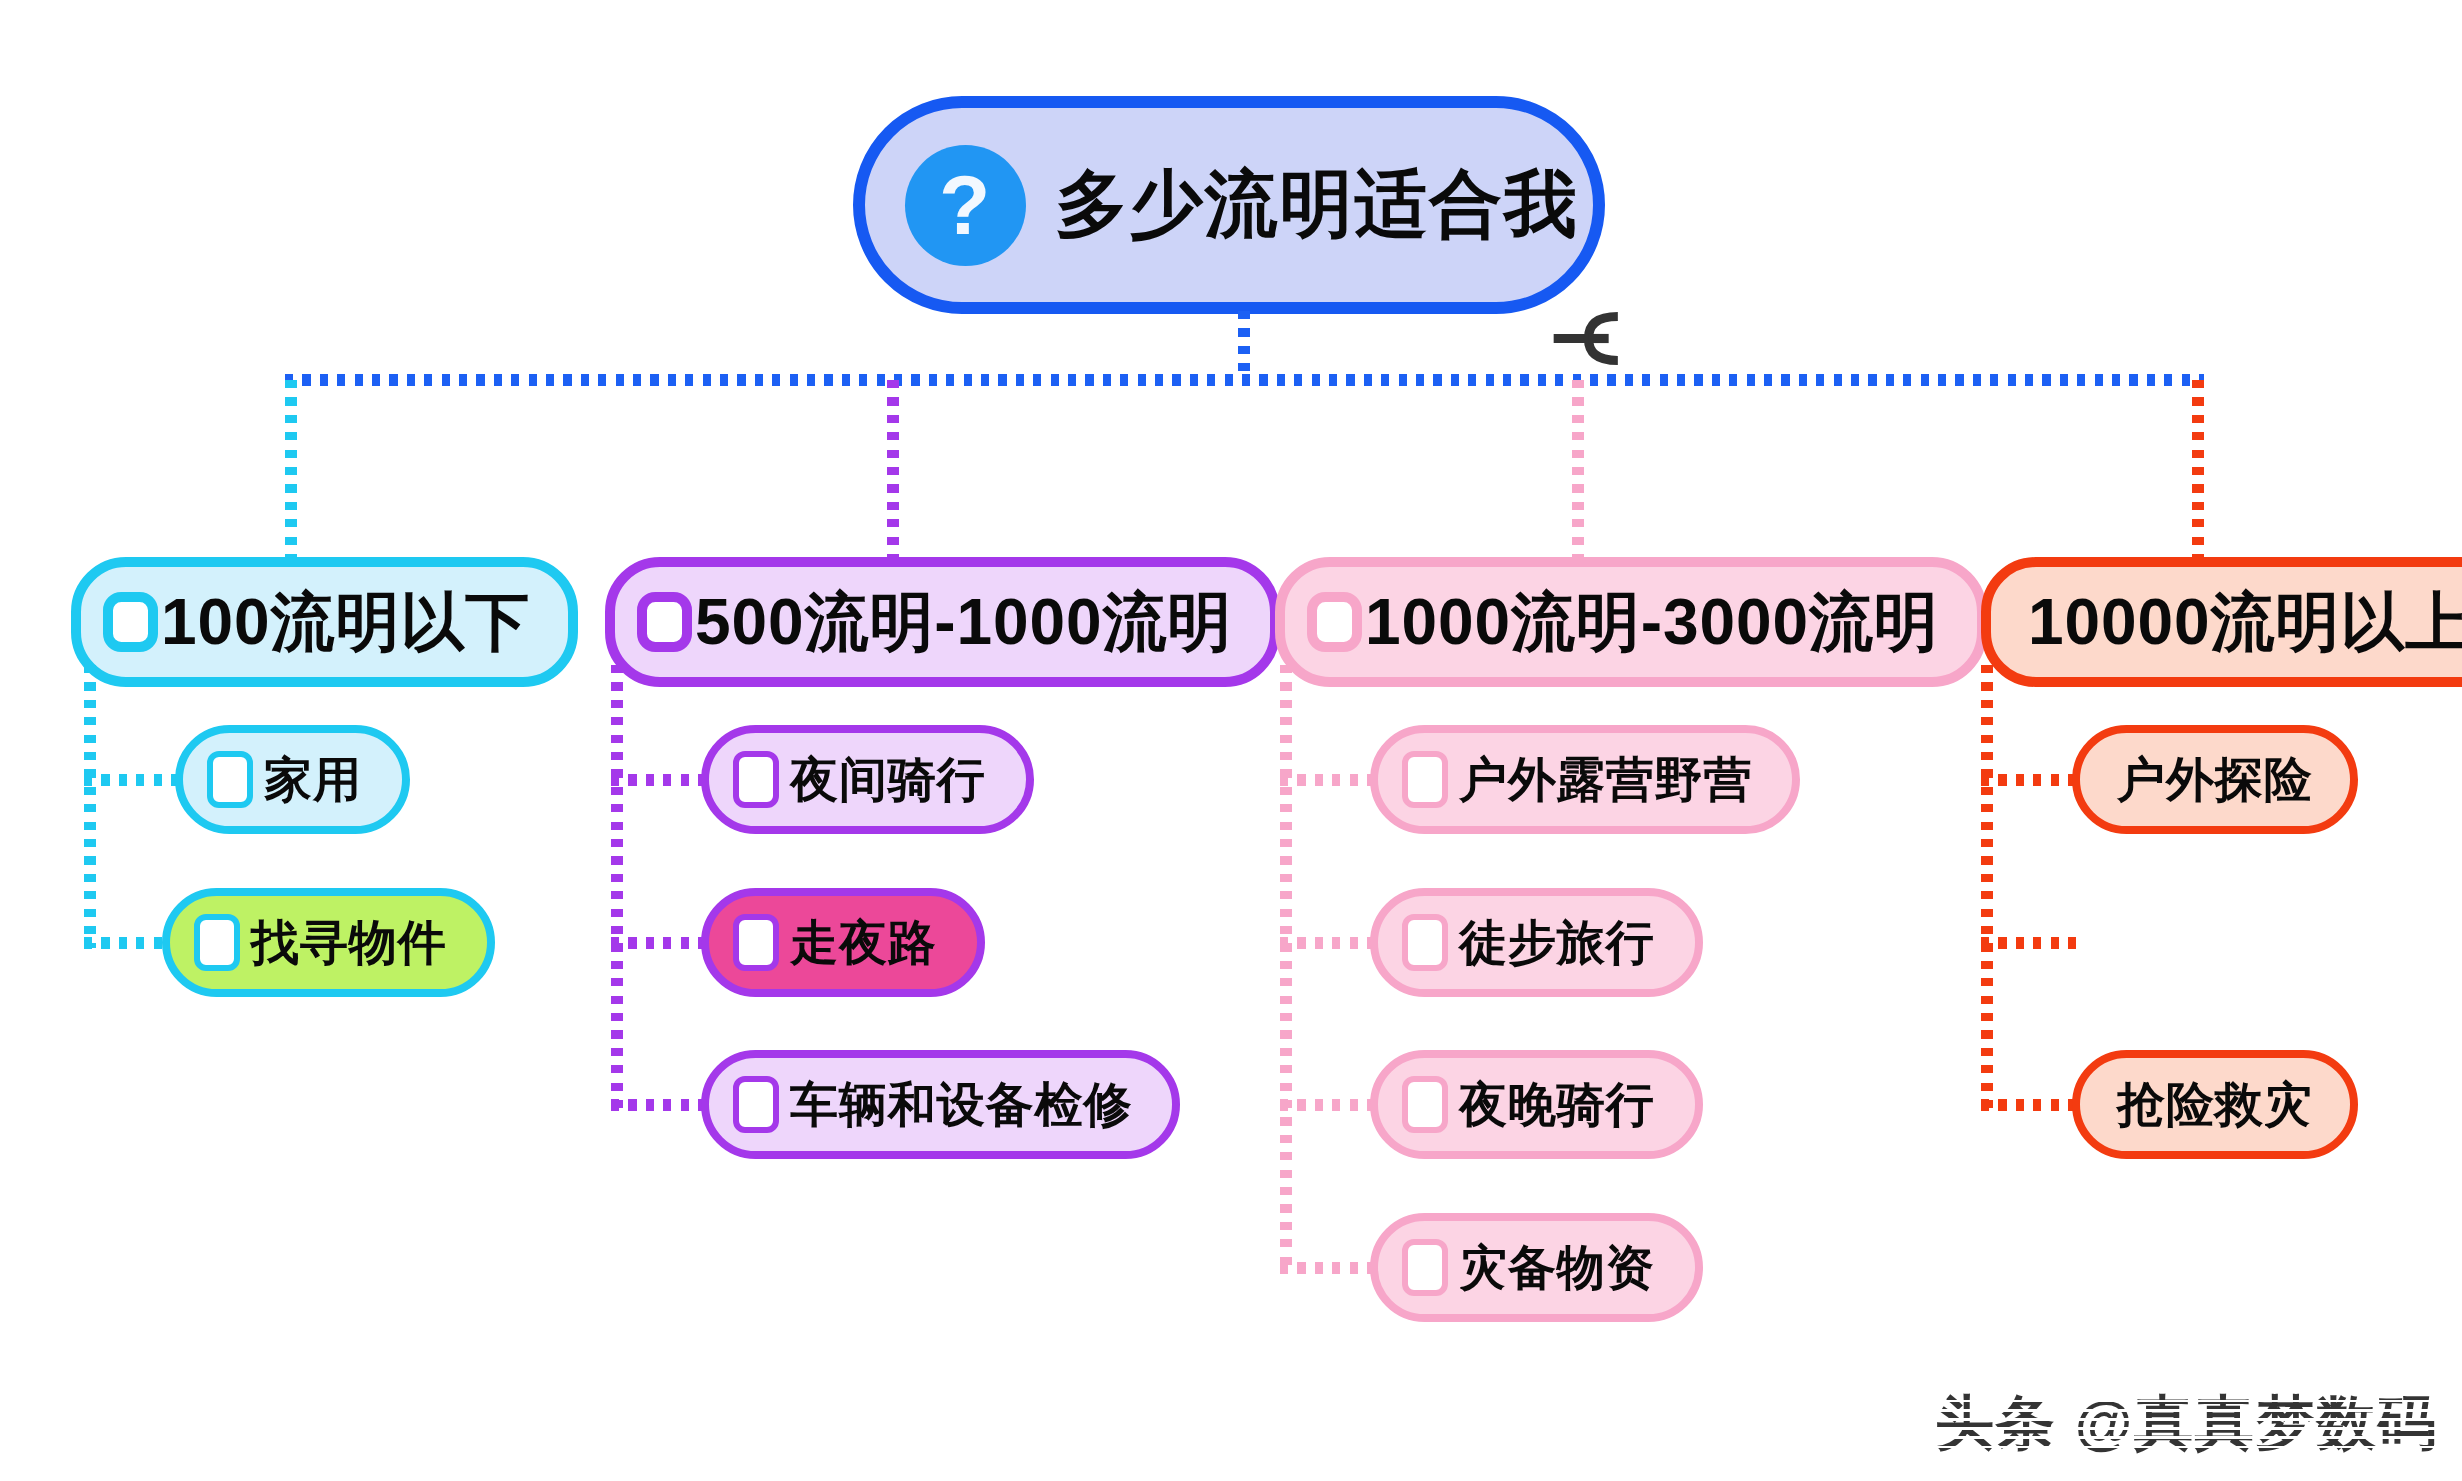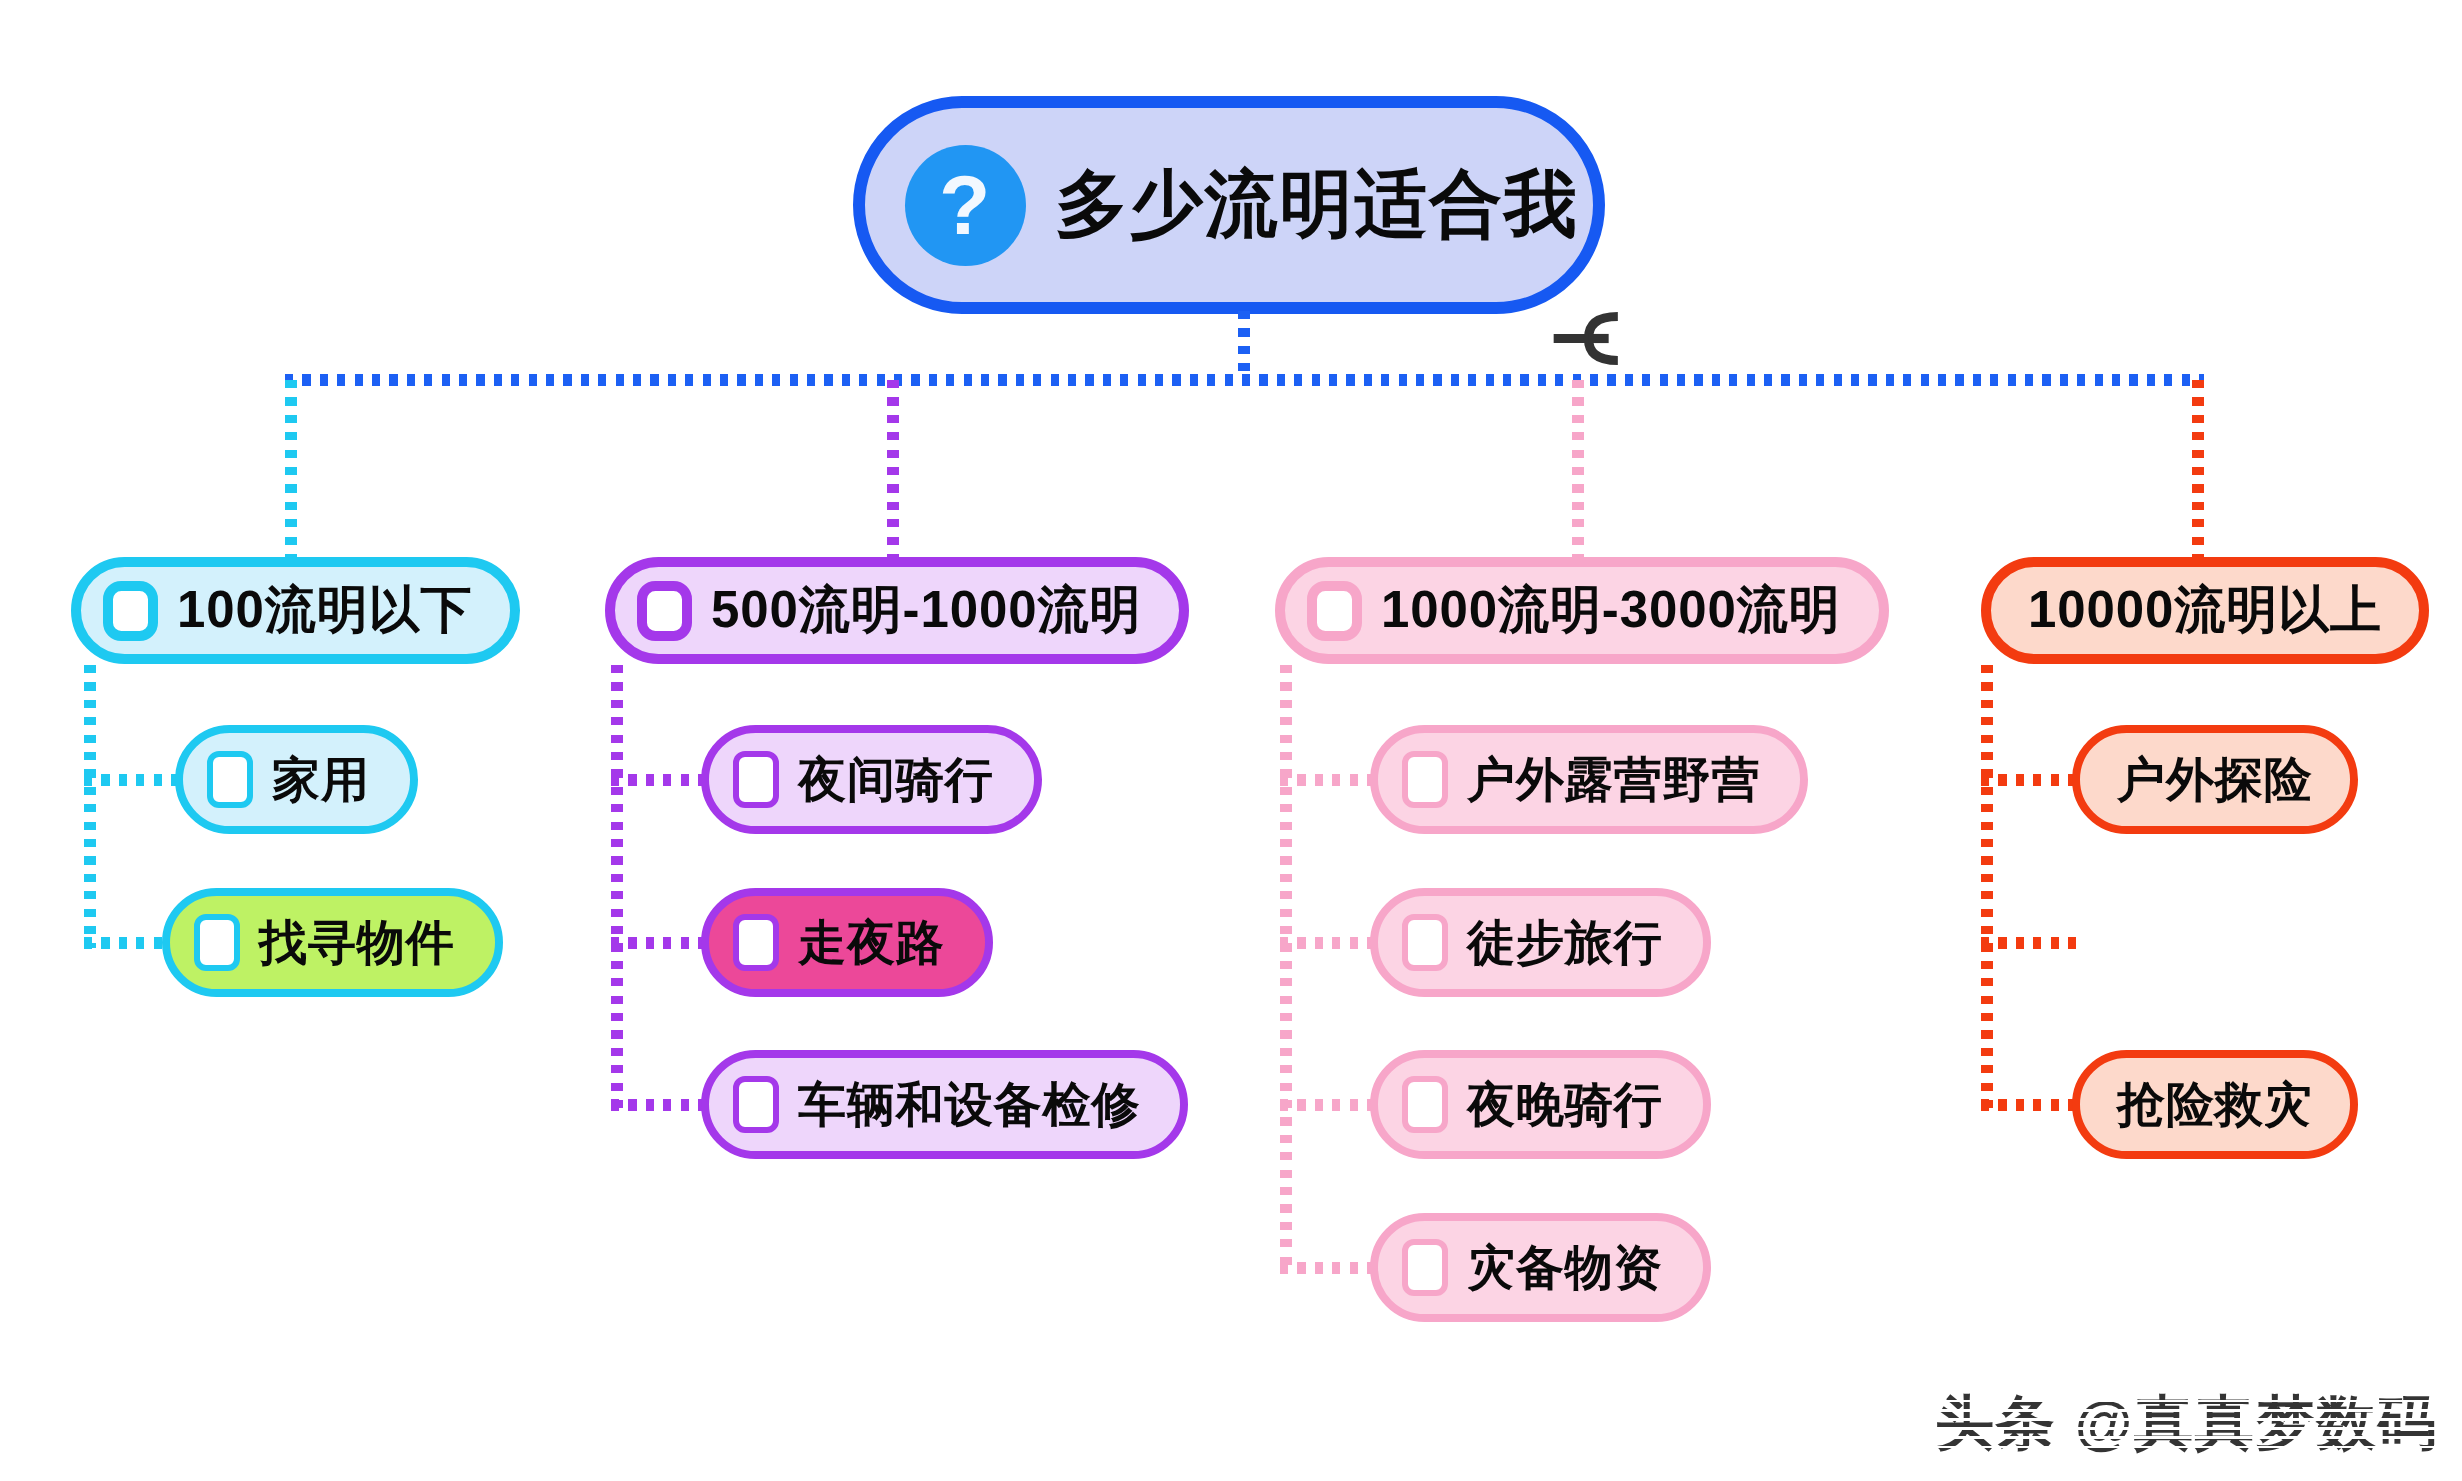--- a/index.html
+++ b/index.html
@@ -9,22 +9,22 @@
   }
   #stage{position:absolute;inset:0;}
   
   .hline{position:absolute;height:12px;background-image:repeating-linear-gradient(90deg,var(--c) 0 8.2px,transparent 8.2px 17.4px);}
   .vline{position:absolute;width:12px;background-image:repeating-linear-gradient(180deg,var(--c) 0 8.2px,transparent 8.2px 17.4px);}
   
   .pill{
     position:absolute;display:inline-flex;align-items:center;box-sizing:border-box;
     white-space:nowrap;border-style:solid;font-weight:900;letter-spacing:0.9px;
   }
-  .pill.header{height:107px;border-width:10px;border-radius:55px;padding:0 38px 0 22px;gap:19px;font-size:51px;}
-  .pill.child{height:109px;border-width:8.2px;border-radius:55px;padding:0 40px 0 24px;gap:19px;font-size:48px;}
+  .pill.header{height:130px;border-width:10px;border-radius:55px;padding:0 38px 0 22px;gap:3px;font-size:64px;}
+  .pill.child{height:109px;border-width:8.2px;border-radius:55px;padding:0 40px 0 24px;gap:11px;font-size:48px;}
   .pill.nocb{padding:0 37px;}
   .cb{background:#fff;box-sizing:border-box;flex:none;border-style:solid;}
   .cb.lg{width:55px;height:60px;border-width:10px;border-radius:18.3px;}
   .cb.sm{width:46px;height:57px;border-width:6.4px;border-radius:12px;}
   
   #root-node{
     position:absolute;left:853px;top:96px;width:752px;height:218px;box-sizing:border-box;
     border:12px solid #1659f2;border-radius:110px;background:#cdd4f8;
     display:flex;align-items:center;gap:29px;padding-left:40px;
     font-size:73px;font-weight:900;letter-spacing:1.8px;

